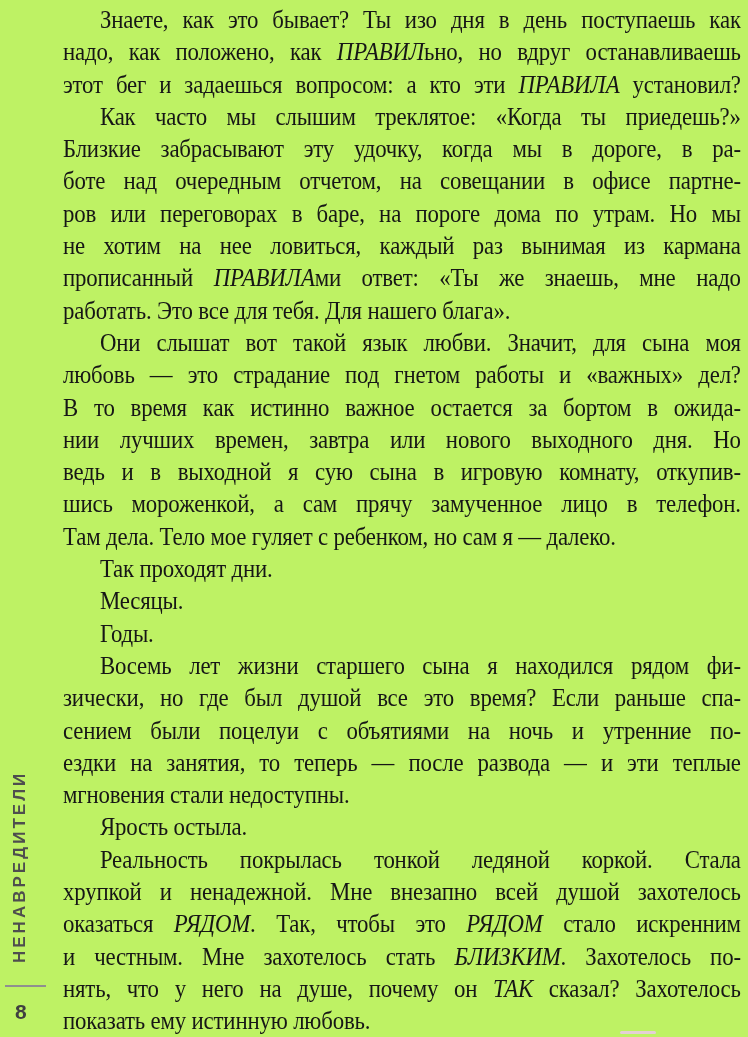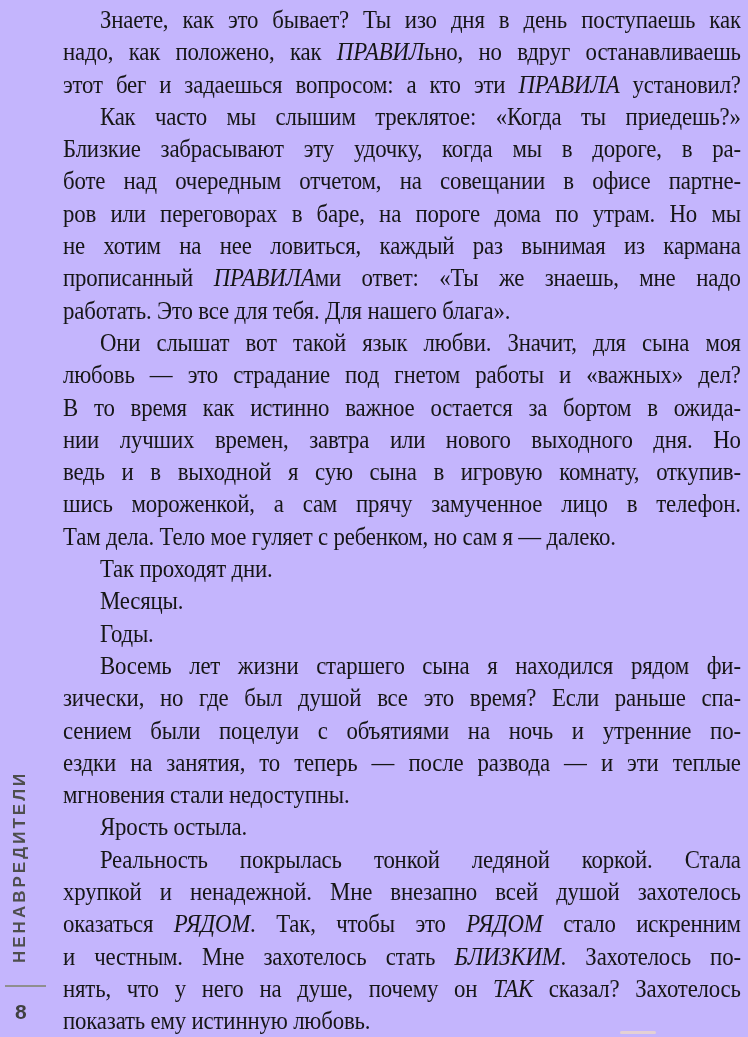--- a/index.html
+++ b/index.html
@@ -4,21 +4,21 @@
 <style>
   html, body {
     margin: 0; padding: 0;
     width: 748px; height: 1037px;
     background: #ffffff;
     overflow: hidden;
   }
   .page {
     position: relative;
     width: 748px; height: 1037px;
-    background: #c4b5fd;
+    background: #bef264;
     font-family: "Liberation Serif", "DejaVu Serif", serif;
   }
   
   .text-column {
     position: absolute;
     left: 63px; top: 4px;
     width: 772px;
     transform: scaleX(0.878);
     transform-origin: 0 0;
     font-size: 26px;

